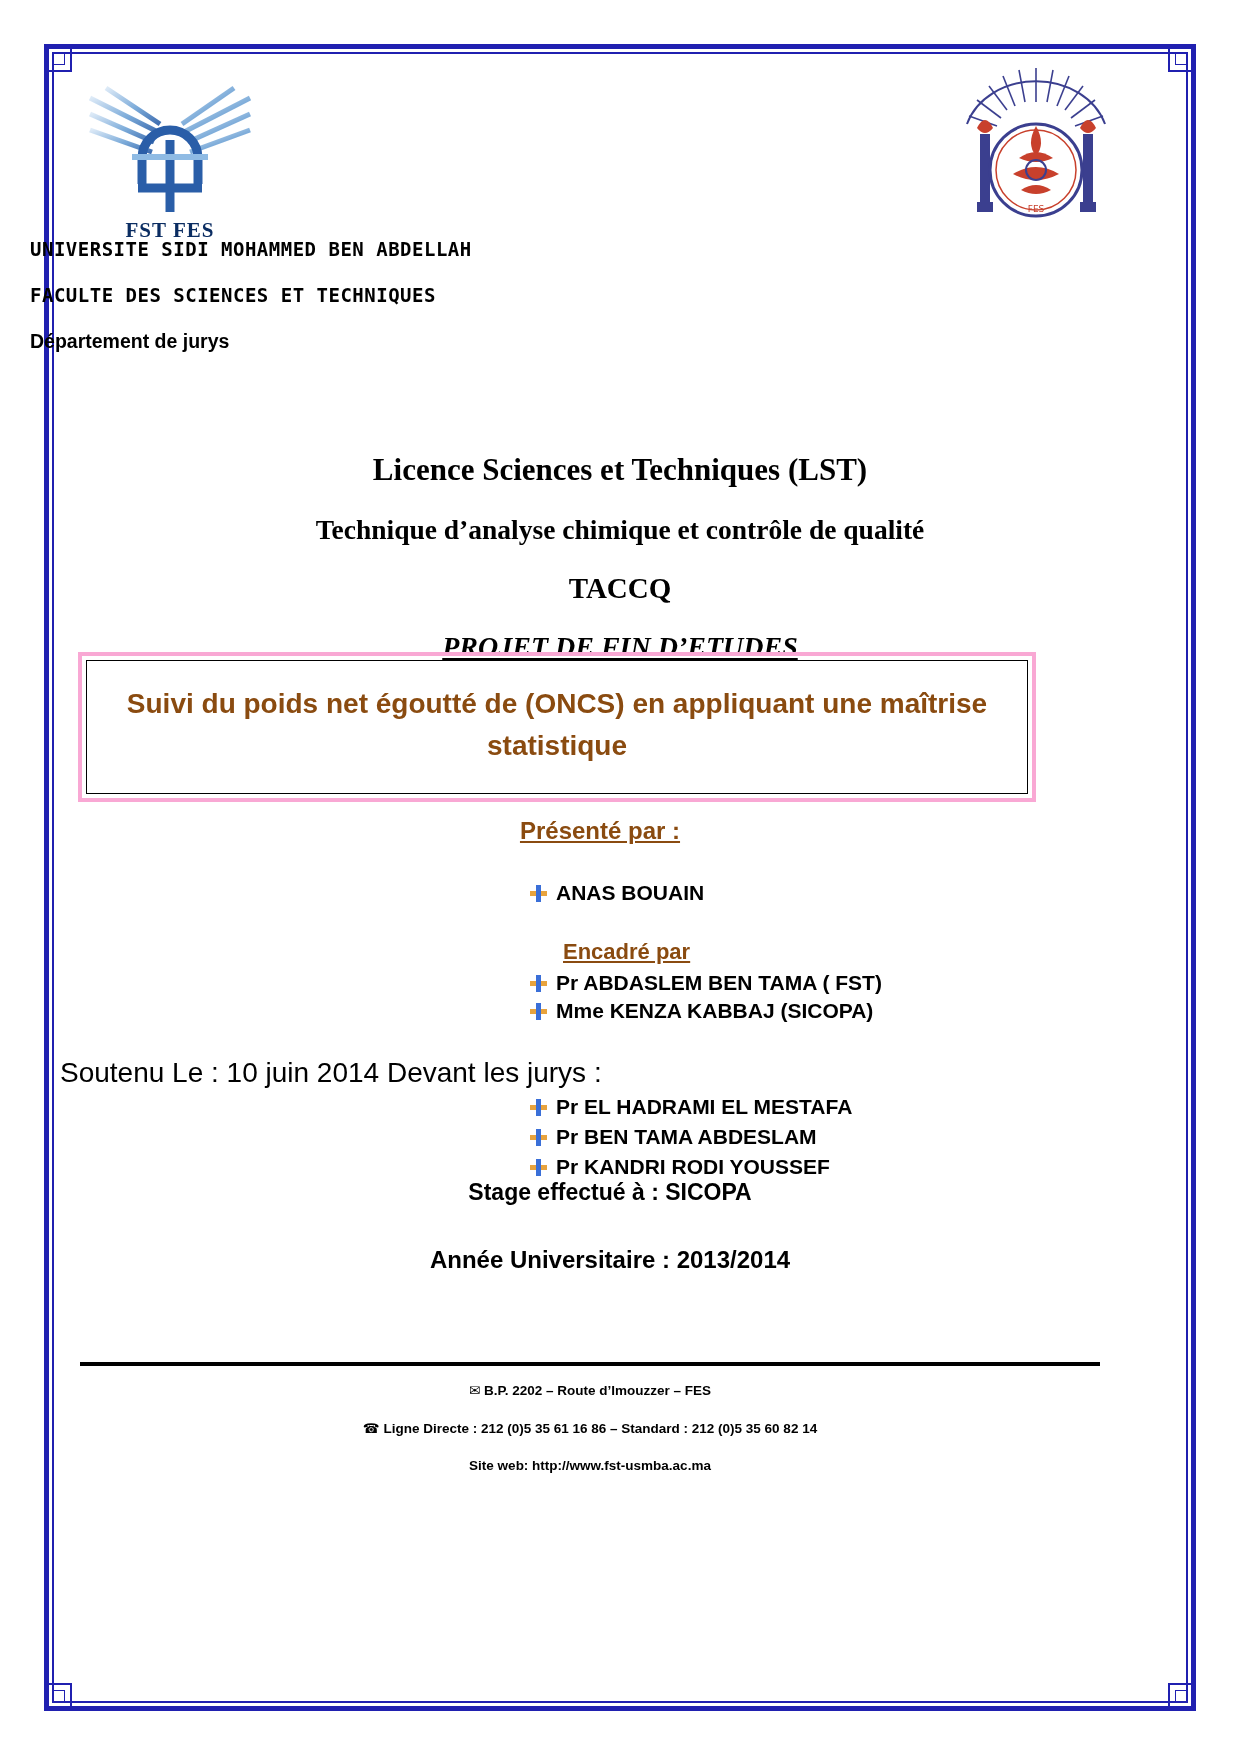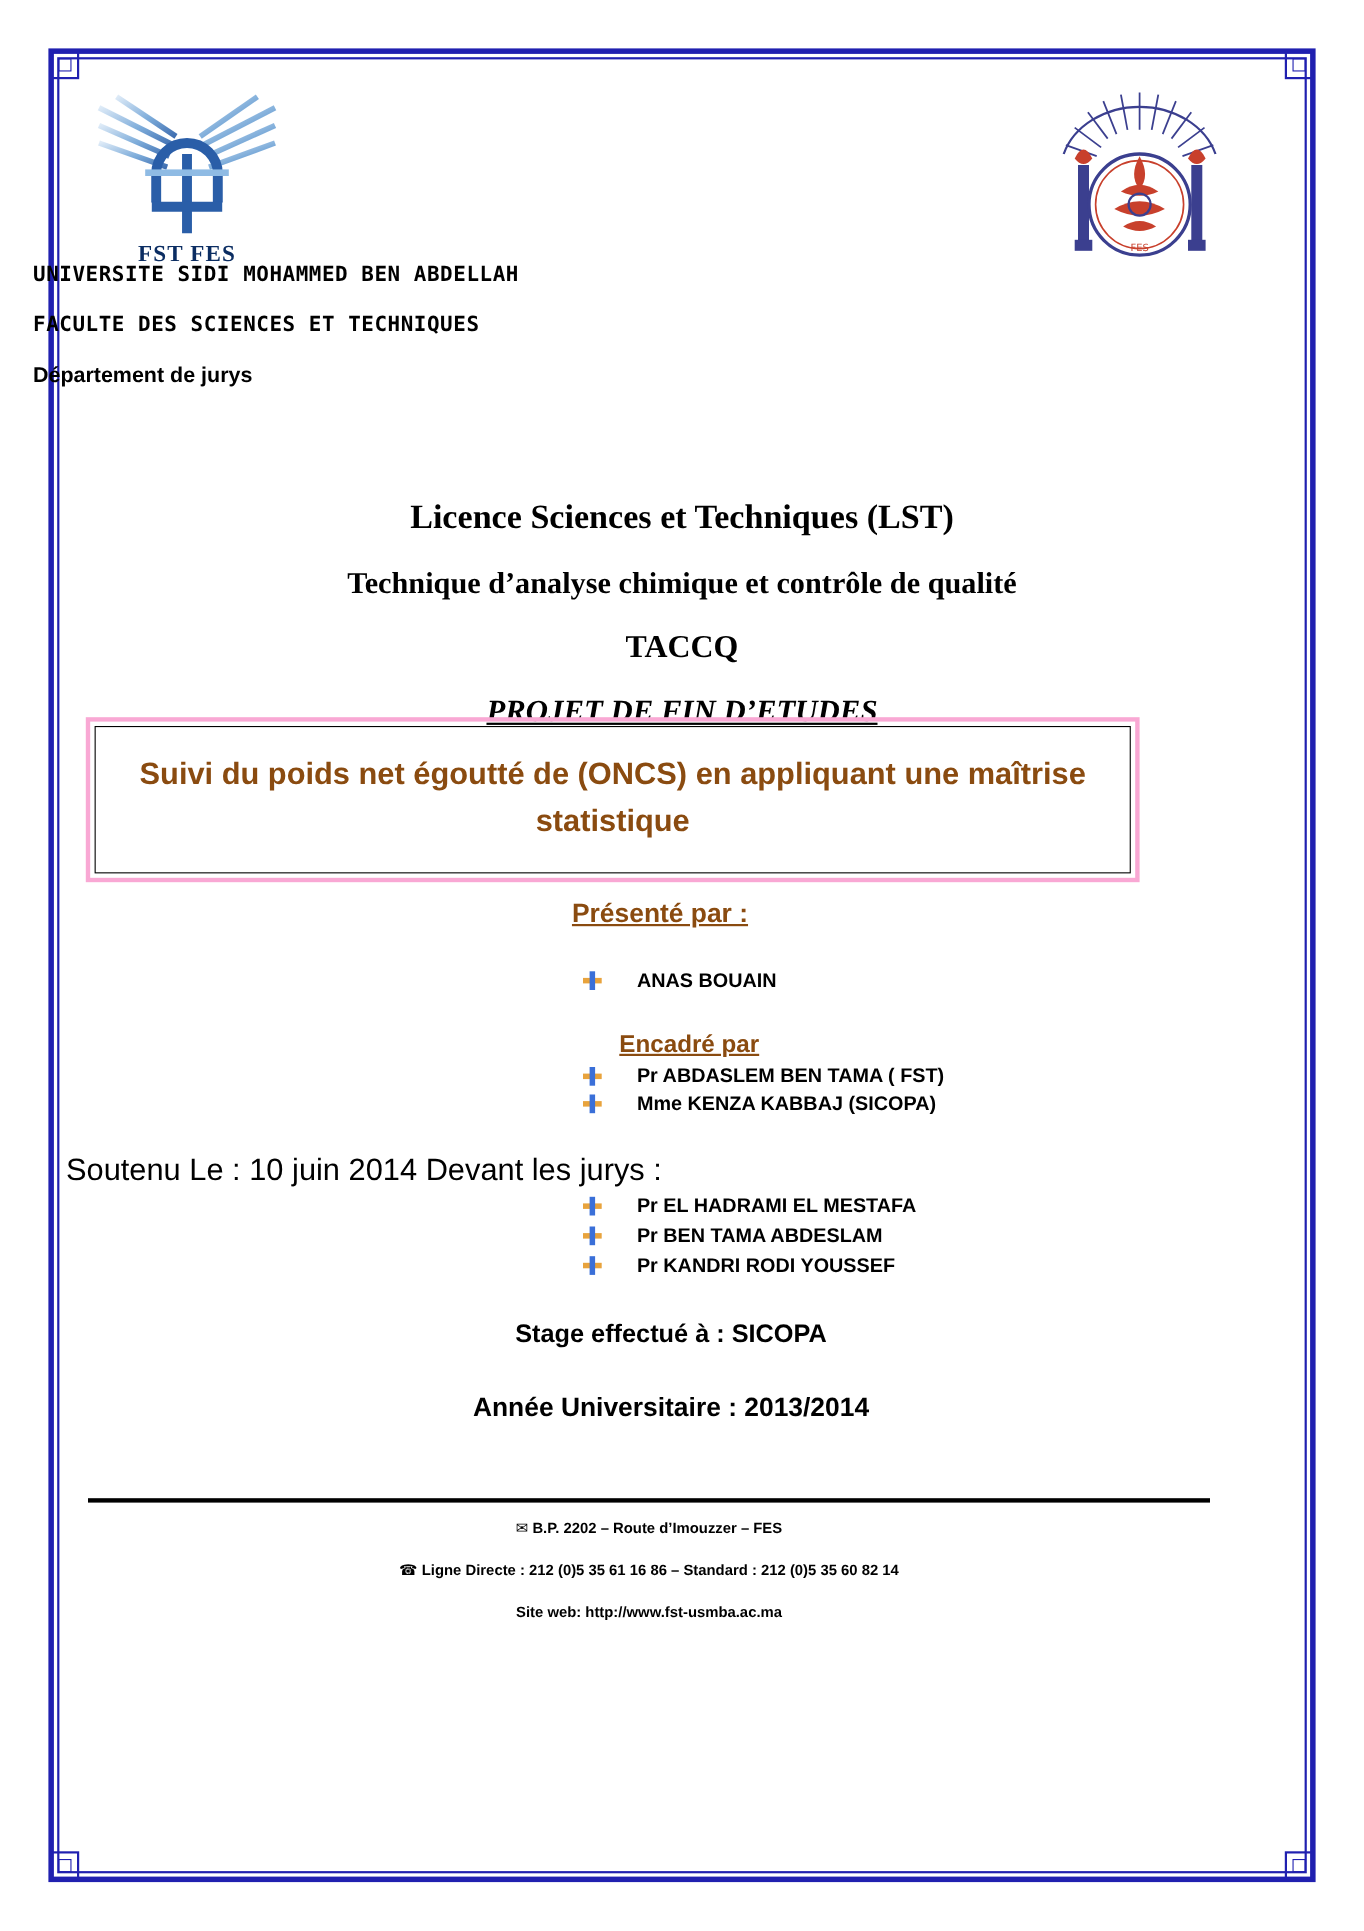--- a/index.html
+++ b/index.html
@@ -66,21 +66,21 @@
   .logo-left {
     position: absolute;
     left: 0px;
     top: 18px;
     width: 180px;
     height: 165px;
   }
   .logo-right {
     position: absolute;
     right: 36px;
-    top: 16px;
+    top: 0;
     width: 175px;
     height: 180px;
   }
   .logo-left-caption {
     position: absolute;
     left: 0;
     bottom: 2px;
     width: 180px;
     text-align: center;
     font-weight: bold;
@@ -160,23 +160,22 @@
     color: #8a4b10;
     font-weight: bold;
     font-size: 24px;
     text-decoration: underline;
     margin-left: -40px;
   }
   .name-row {
     display: flex;
     align-items: center;
     font-weight: bold;
-    font-size: 18px;
+    font-size: 21px;
     margin: 0;
-    gap: 23px;
   }
   .bullet {
     display: inline-block;
     width: 17px;
     height: 17px;
     position: relative;
     margin-right: 9px;
     flex: none;
   }
   .bullet::before {
@@ -209,21 +208,20 @@
     font-size: 28px;
     margin-top: 34px;
     margin-left: -20px;
   }
   .row-jury { margin-left: 450px; margin-top: 6px; }
 
   .stage {
     text-align: center;
     font-weight: bold;
     font-size: 23px;
-    margin-top: 38px;
     margin-left: -20px;
   }
   .annee {
     text-align: center;
     font-weight: bold;
     font-size: 24px;
     margin-top: 40px;
     margin-left: -20px;
   }
 

